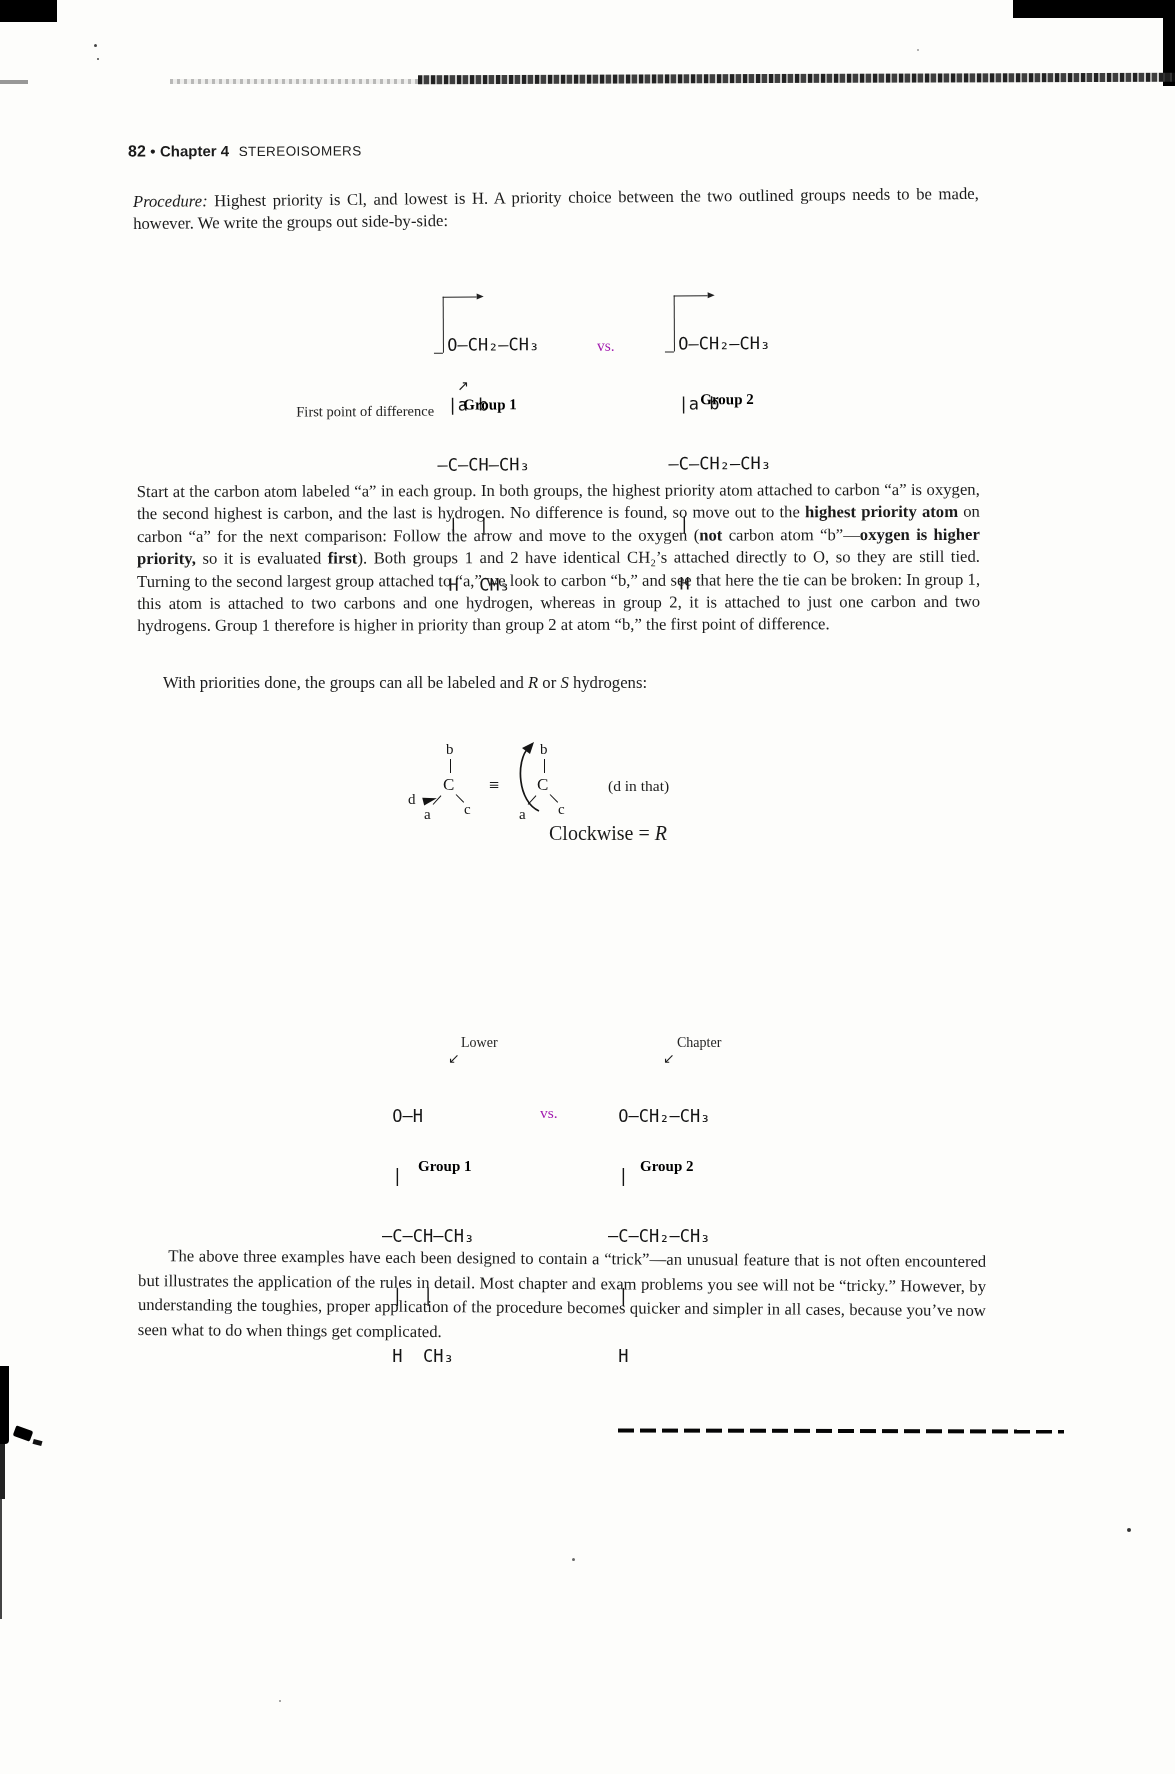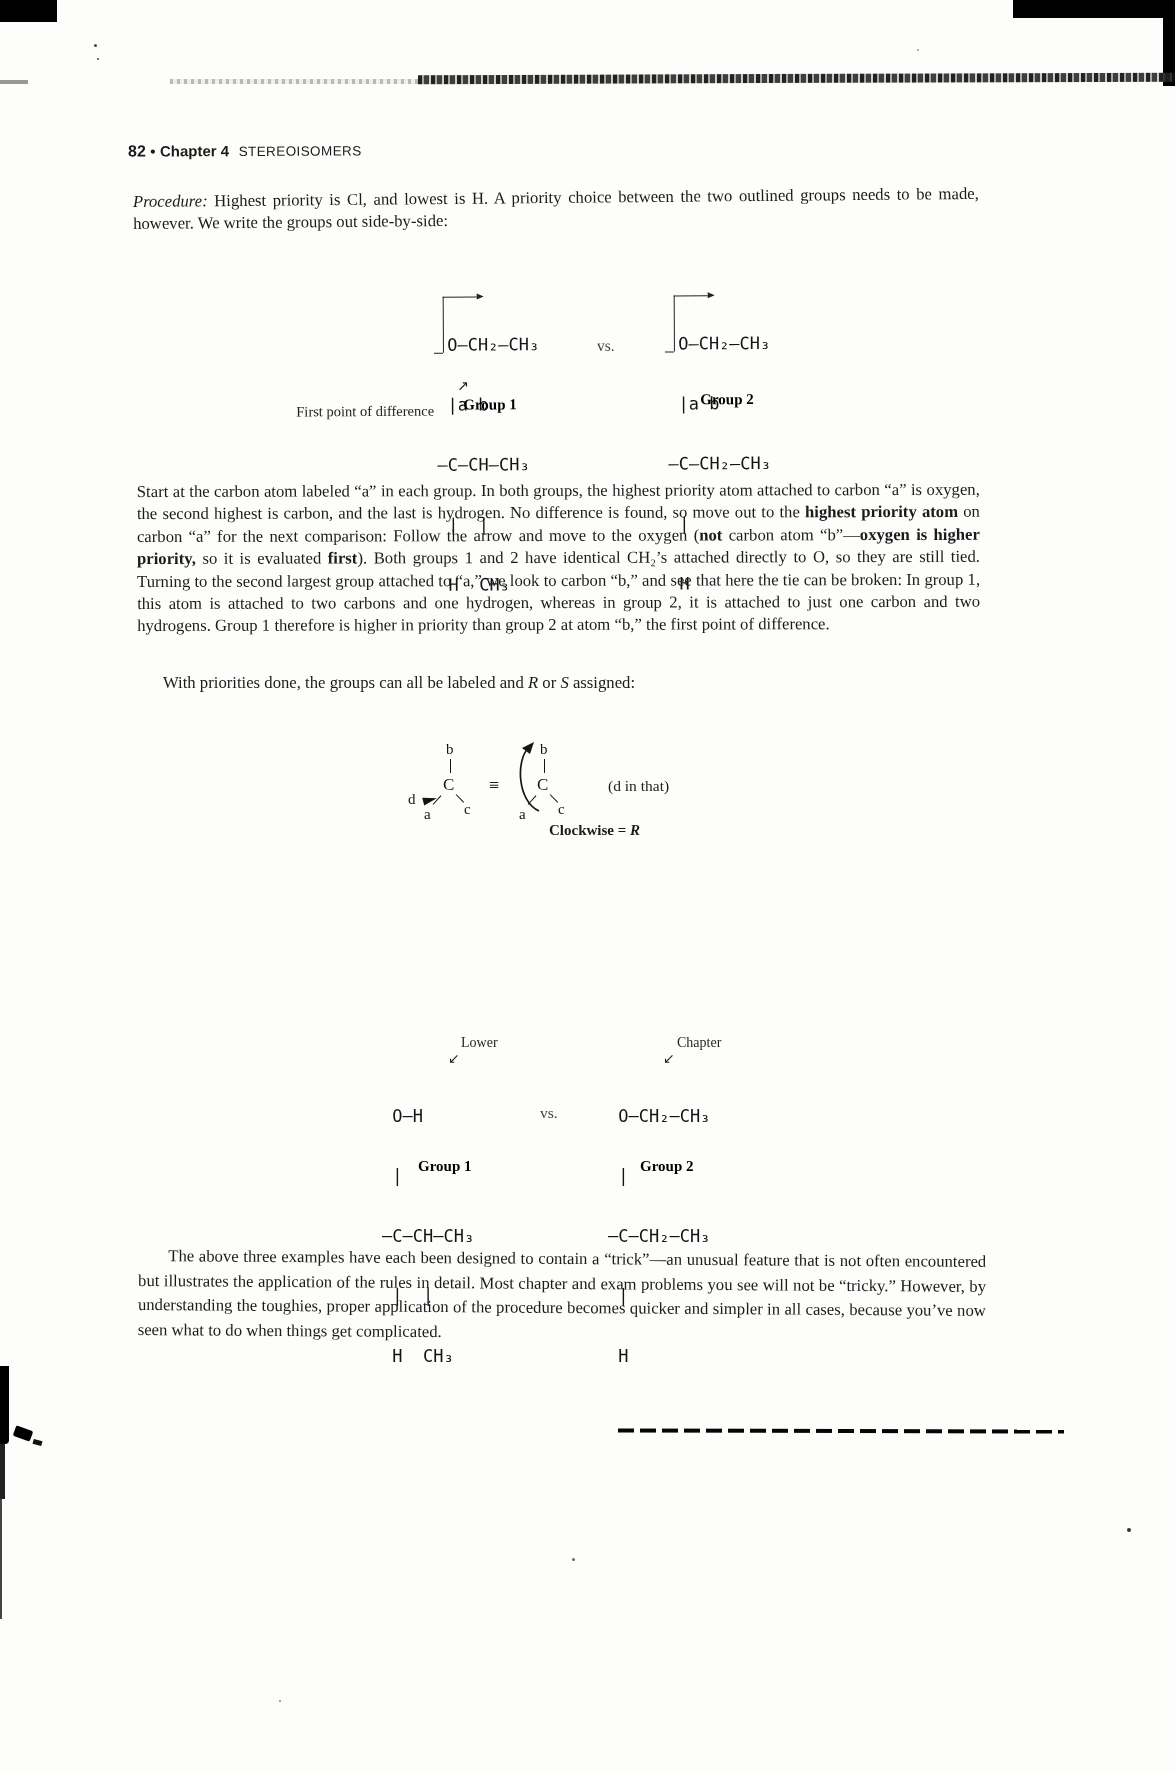--- a/index.html
+++ b/index.html
@@ -7,21 +7,21 @@
   body{background:#ddd;font-family:"Liberation Serif",serif;color:#1b1b1b}
   #page{position:relative;width:1175px;height:1774px;background:#fdfdfb;overflow:hidden}
   .abs{position:absolute}
   .para{position:absolute;text-align:justify;font-size:16.7px;line-height:22.4px;color:#1b1b1b}
   .b{font-weight:bold}
   .i{font-style:italic}
   .sans{font-family:"Liberation Sans",sans-serif}
   .struct{position:absolute;font-family:"DejaVu Sans Mono",monospace;font-size:17px;line-height:20px;white-space:pre;color:#141414}
   .caption{position:absolute;font-weight:bold;font-size:15px;color:#000000}
   .small-label{position:absolute;font-size:14.5px;color:#242424}
-  .vs{position:absolute;font-size:15.5px;color:#404040}
+  .vs{position:absolute;font-size:15.5px;color:#a21caf}
   .glyph-arrow{position:absolute;font-family:"DejaVu Sans",sans-serif;font-size:14px;color:#1b1b1b}
   .br-v{position:absolute;border-left:1.6px solid #222}
   .br-top{position:absolute;border-top:1.6px solid #222}
   .br-foot{position:absolute;border-top:1.6px solid #222;width:9px}
   .arrowhead-right{position:absolute;width:0;height:0;border-top:3.5px solid transparent;border-bottom:3.5px solid transparent;border-left:7px solid #222}
   .atom{position:absolute;font-size:15px;color:#141414}
   .atom-c{position:absolute;font-size:17px;color:#141414}
   .bond-v{position:absolute;border-left:1.5px solid #141414}
   .bond{position:absolute;border-top:1.5px solid #141414;transform-origin:left center}
   .wedge{position:absolute;width:0;height:0;border-top:4px solid transparent;border-bottom:4px solid transparent;border-left:14px solid #141414;transform:rotate(-14deg)}
@@ -97,21 +97,21 @@
     <div class="arrowhead-right" style="left:708px;top:12.5px"></div>
     <div class="br-foot" style="left:665px;top:72px"></div>
     <span class="caption" style="left:700px;top:112px">Group 2</span>
   </div>
 
   <p class="para" style="left:137px;top:481px;width:843px;transform:rotate(-0.15deg);transform-origin:left center">
     <span>Start at the carbon atom labeled “a” in each group. In both groups, the highest priority atom attached to carbon “a” is oxygen, the second highest is carbon, and the last is hydrogen. No difference is found, so move out to the </span><span class="b">highest priority atom</span><span> on carbon “a” for the next comparison: Follow the arrow and move to the oxygen (</span><span class="b">not</span><span> carbon atom “b”—</span><span class="b">oxygen is higher priority,</span><span> so it is evaluated </span><span class="b">first</span><span>). Both groups 1 and 2 have identical CH₂’s attached directly to O, so they are still tied. Turning to the second largest group attached to “a,” we look to carbon “b,” and see that here the tie can be broken: In group 1, this atom is attached to two carbons and one hydrogen, whereas in group 2, it is attached to just one carbon and two hydrogens. Group 1 therefore is higher in priority than group 2 at atom “b,” the first point of difference.</span>
   </p>
 
   <p class="para" style="left:137px;top:672px;width:843px;text-indent:26px;text-align:left">
-    <span>With priorities done, the groups can all be labeled and </span><span class="i">R</span><span> or </span><span class="i">S</span><span> assigned:</span>
+    <span>With priorities done, the groups can all be labeled and </span><span class="i">R</span><span> or </span><span class="i">S</span><span> hydrogens:</span>
   </p>
 
   <div class="abs" style="left:0;top:735px;width:1175px;height:112px">
 
     <span class="atom" style="left:446px;top:6px">b</span>
     <div class="bond-v" style="left:450px;top:24px;height:14px"></div>
     <span class="atom-c" style="left:443px;top:40px">C</span>
     <span class="atom" style="left:408px;top:56px">d</span>
     <div class="wedge" style="left:423px;top:61px"></div>
     <div class="bond" style="left:433px;top:69px;width:12px;transform:rotate(-48deg)"></div>
@@ -126,21 +126,21 @@
       <polygon points="24,3 12,9 20,15" fill="#161616"></polygon>
     </svg>
     <span class="atom" style="left:540px;top:6px">b</span>
     <div class="bond-v" style="left:544px;top:24px;height:14px"></div>
     <span class="atom-c" style="left:537px;top:40px">C</span>
     <div class="bond" style="left:528px;top:69px;width:12px;transform:rotate(-48deg)"></div>
     <span class="atom" style="left:519px;top:71px">a</span>
     <div class="bond" style="left:550px;top:59px;width:11px;transform:rotate(45deg)"></div>
     <span class="atom" style="left:558px;top:66px">c</span>
     <span class="abs" style="left:608px;top:42px;font-size:15.5px">(d in that)</span>
-    <span class="abs" style="left:549px;top:87px;font-size:15px;font-weight:bold">
+    <span class="abs" style="left:549px;top:87px;font-size:20px;font-weight:normal">
       <span>Clockwise = </span><span class="i">R</span>
     </span>
   </div>
 
 
   <div class="abs" style="left:0;top:1030px;width:1175px;height:165px">
     <span class="small-label" style="left:461px;top:5px;font-size:14px">Lower</span>
     <span class="glyph-arrow" style="left:448px;top:20px">↙</span>
     <div class="struct" style="left:382px;top:36px">
       <div> O—H</div>

